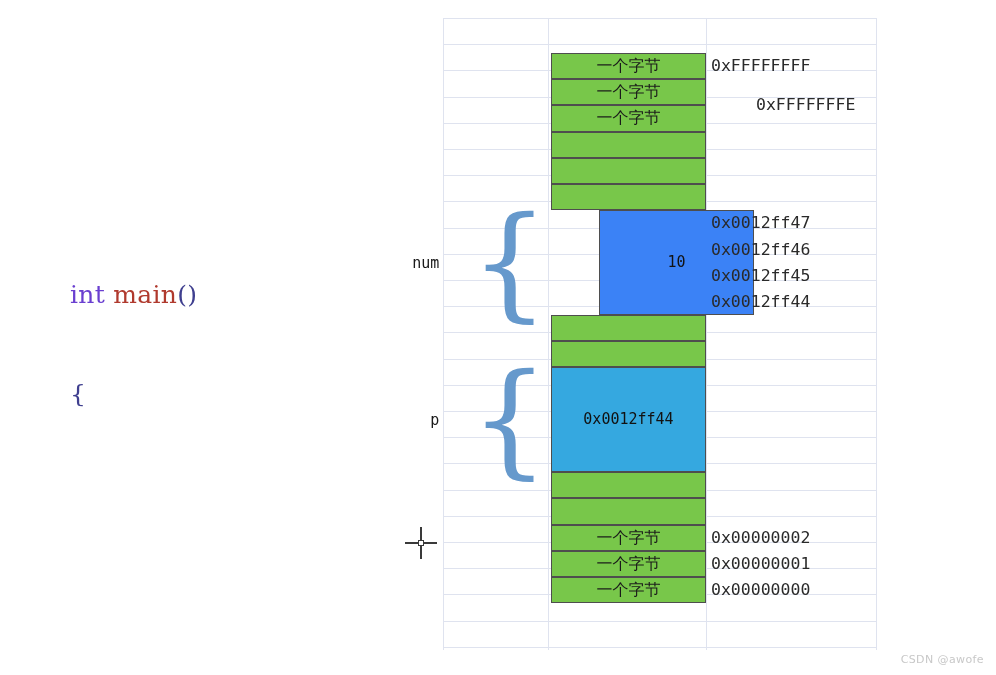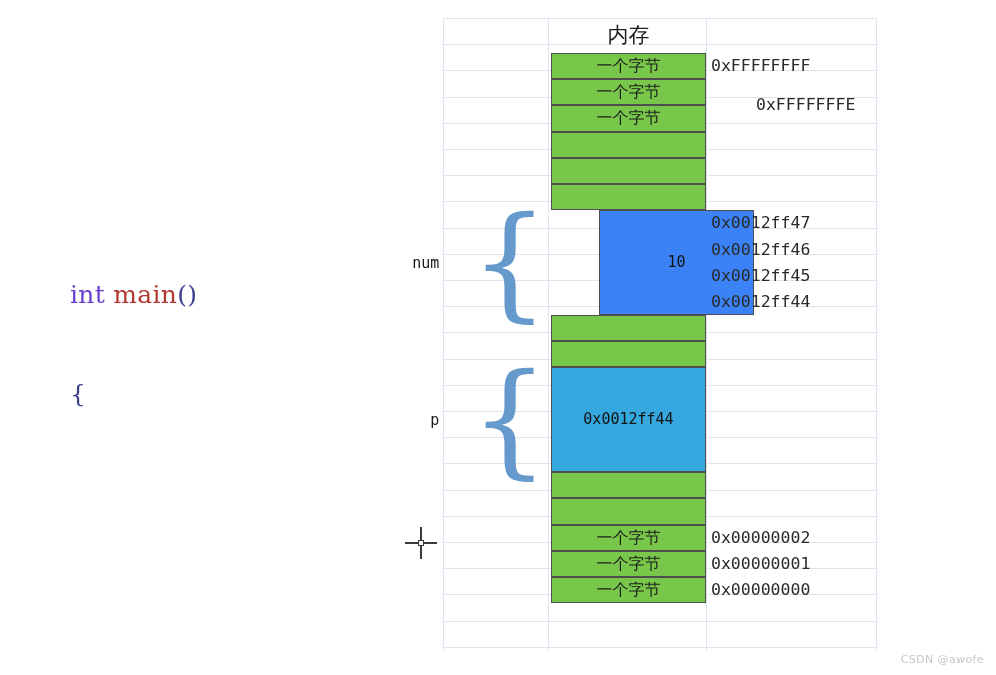--- a/index.html
+++ b/index.html
@@ -177,21 +177,20 @@
       <div class="hline" style="top: 550px;"></div>
       <div class="hline" style="top: 576px;"></div>
       <div class="hline" style="top: 603px;"></div>
       <div class="hline" style="top: 629px;"></div>
       <div class="vline" style="left: 0px;"></div>
       <div class="vline" style="left: 105px;"></div>
       <div class="vline" style="left: 263px;"></div>
       <div class="vline" style="left: 433px;"></div>
     </div>
 
-  <div id="memtitle">内存</div>
 
   <div id="cells-layer">
       <div class="cell green" style="top: 53px; height: 26.2px;">
         <span class="val">一个字节</span>
       </div>
       <div class="cell green" style="top: 79.2px; height: 26.2px;">
         <span class="val">一个字节</span>
       </div>
       <div class="cell green" style="top: 105.4px; height: 26.2px;">
         <span class="val">一个字节</span>

